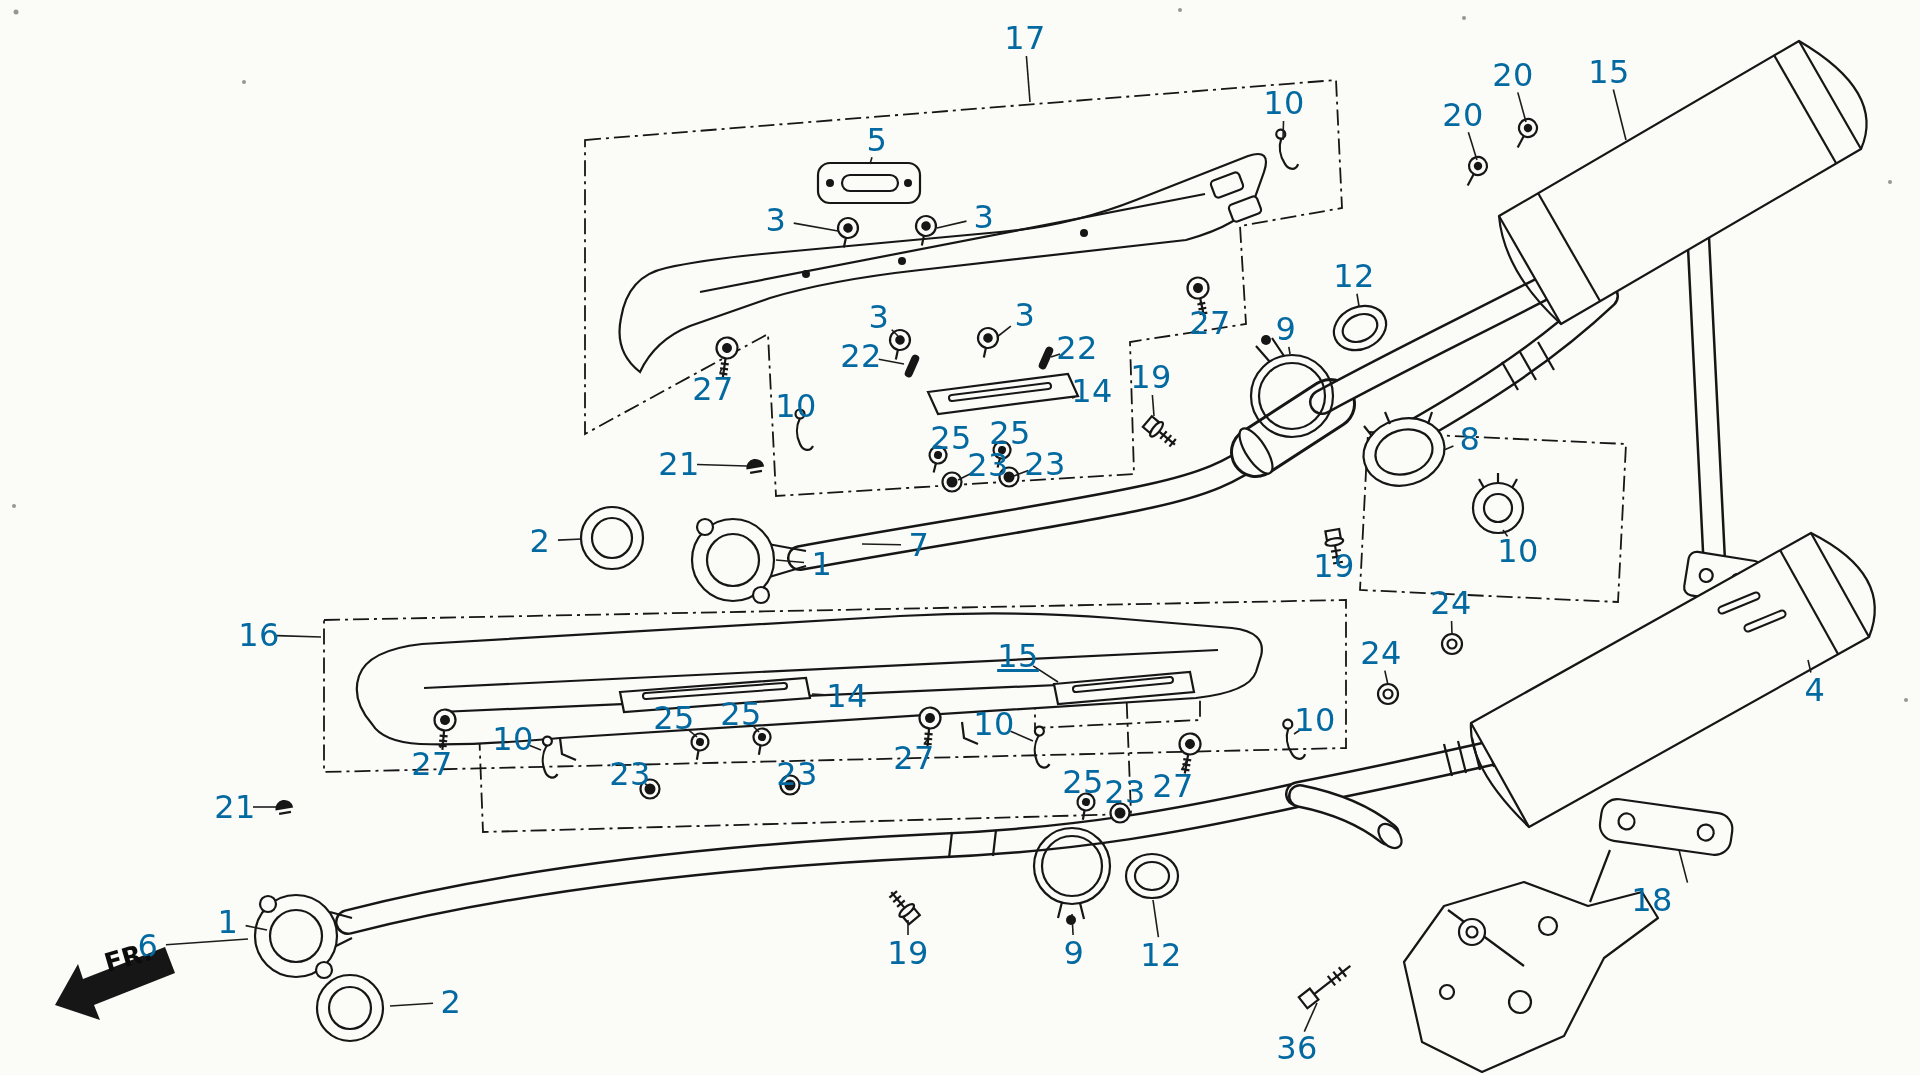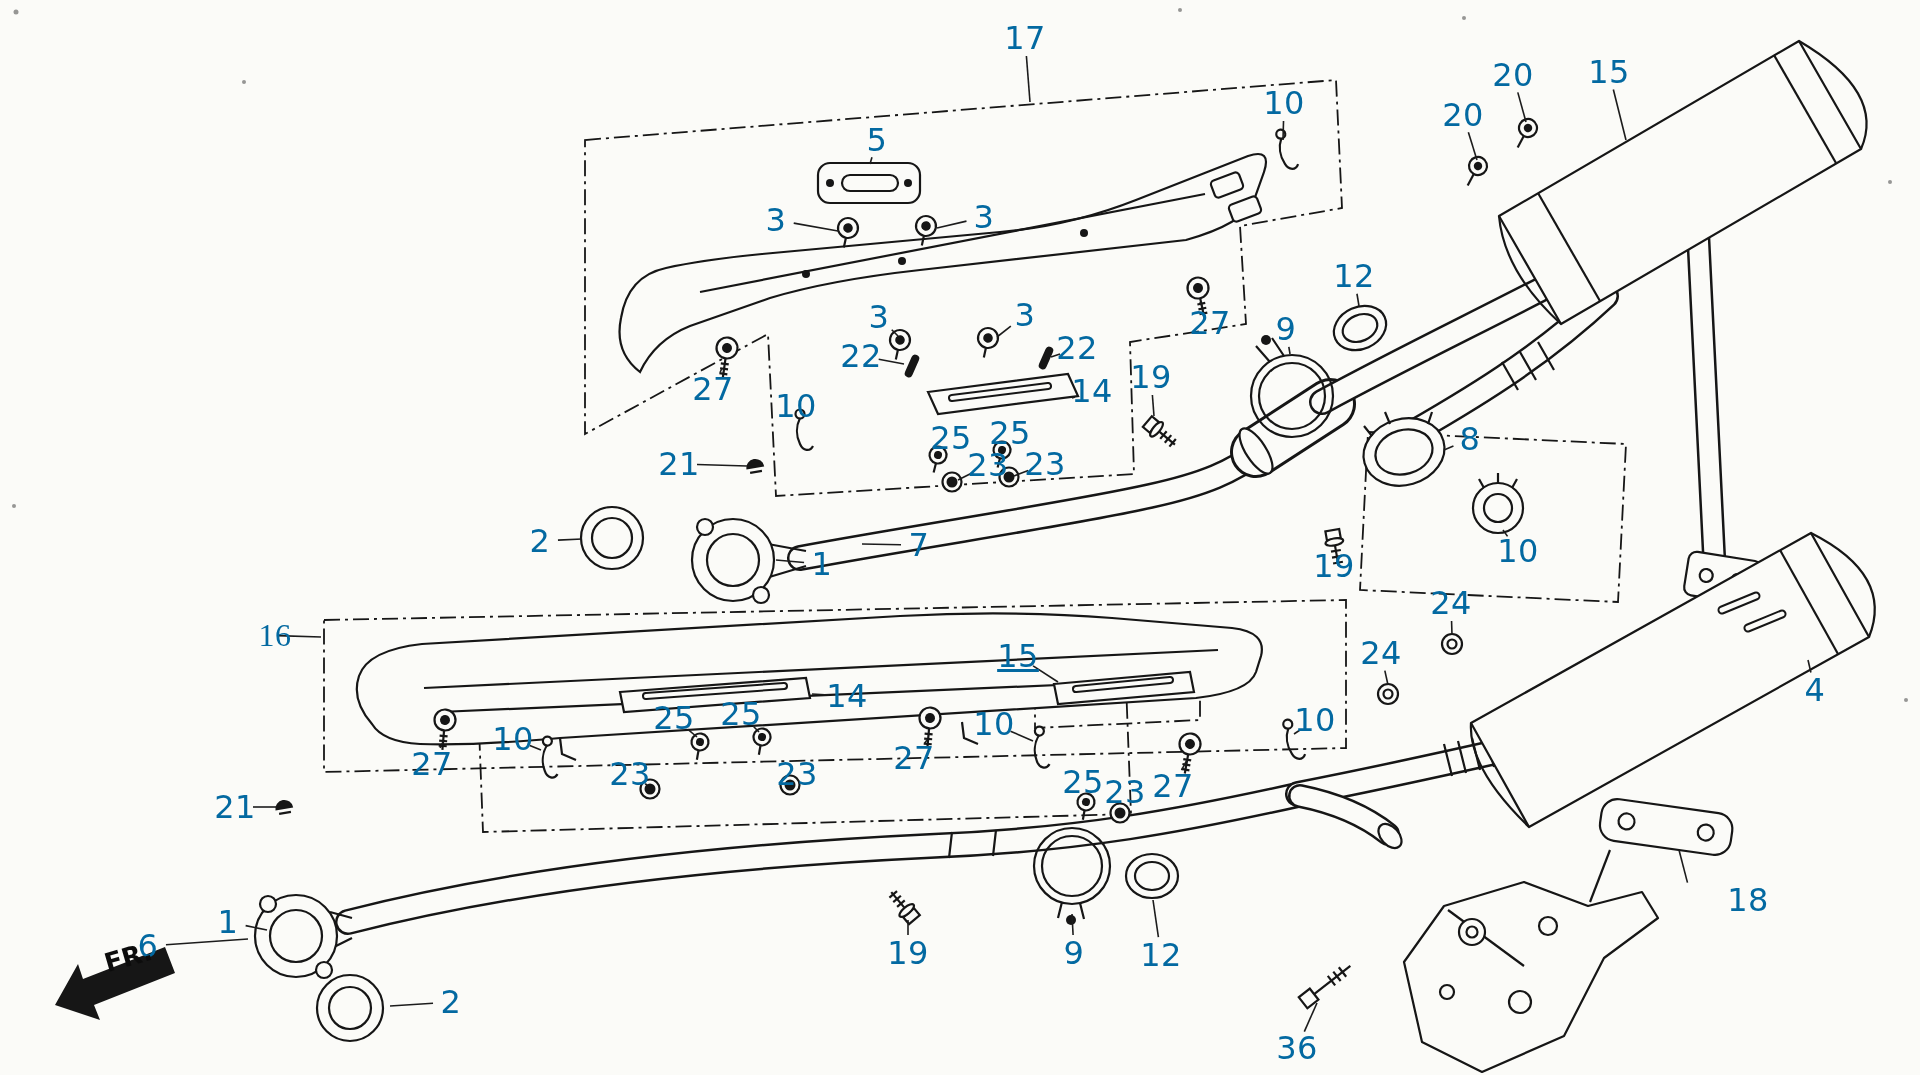--- a/index.html
+++ b/index.html
@@ -385,21 +385,21 @@
       <div class="callout" style="left: 951px; top: 438px;">25</div>
       <div class="callout" style="left: 1010px; top: 433px;">25</div>
       <div class="callout" style="left: 988px; top: 465px;">23</div>
       <div class="callout" style="left: 1045px; top: 464px;">23</div>
       <div class="callout" style="left: 679px; top: 464px;">21</div>
       <div class="callout" style="left: 1334px; top: 566px;">19</div>
       <div class="callout" style="left: 1518px; top: 551px;">10</div>
       <div class="callout" style="left: 540px; top: 541px;">2</div>
       <div class="callout" style="left: 919px; top: 545px;">7</div>
       <div class="callout" style="left: 822px; top: 564px;">1</div>
-      <div class="callout" style="left: 275px; top: 635px; font-family: Liberation Serif, serif;">16</div>
+      <div class="callout" style="left: 259px; top: 635px;">16</div>
       <div class="callout" style="left: 1018px; top: 656px; text-decoration: underline;">15</div>
       <div class="callout" style="left: 1451px; top: 603px;">24</div>
       <div class="callout" style="left: 1381px; top: 653px;">24</div>
       <div class="callout" style="left: 1815px; top: 690px;">4</div>
       <div class="callout" style="left: 847px; top: 696px;">14</div>
       <div class="callout" style="left: 674px; top: 718px;">25</div>
       <div class="callout" style="left: 741px; top: 714px;">25</div>
       <div class="callout" style="left: 513px; top: 739px;">10</div>
       <div class="callout" style="left: 994px; top: 724px;">10</div>
       <div class="callout" style="left: 1315px; top: 720px;">10</div>
@@ -410,18 +410,18 @@
       <div class="callout" style="left: 1083px; top: 782px;">25</div>
       <div class="callout" style="left: 1125px; top: 792px;">23</div>
       <div class="callout" style="left: 1173px; top: 786px;">27</div>
       <div class="callout" style="left: 235px; top: 807px;">21</div>
       <div class="callout" style="left: 148px; top: 946px;">6</div>
       <div class="callout" style="left: 228px; top: 922px;">1</div>
       <div class="callout" style="left: 451px; top: 1002px;">2</div>
       <div class="callout" style="left: 908px; top: 953px;">19</div>
       <div class="callout" style="left: 1074px; top: 953px;">9</div>
       <div class="callout" style="left: 1161px; top: 955px;">12</div>
-      <div class="callout" style="left: 1748px; top: 900px;">18</div>
+      <div class="callout" style="left: 1652px; top: 900px;">18</div>
       <div class="callout" style="left: 1297px; top: 1048px;">36</div>
     </div>
 
   <div class="fr-label">FR.</div>
 </div>
 
 </body></html>

